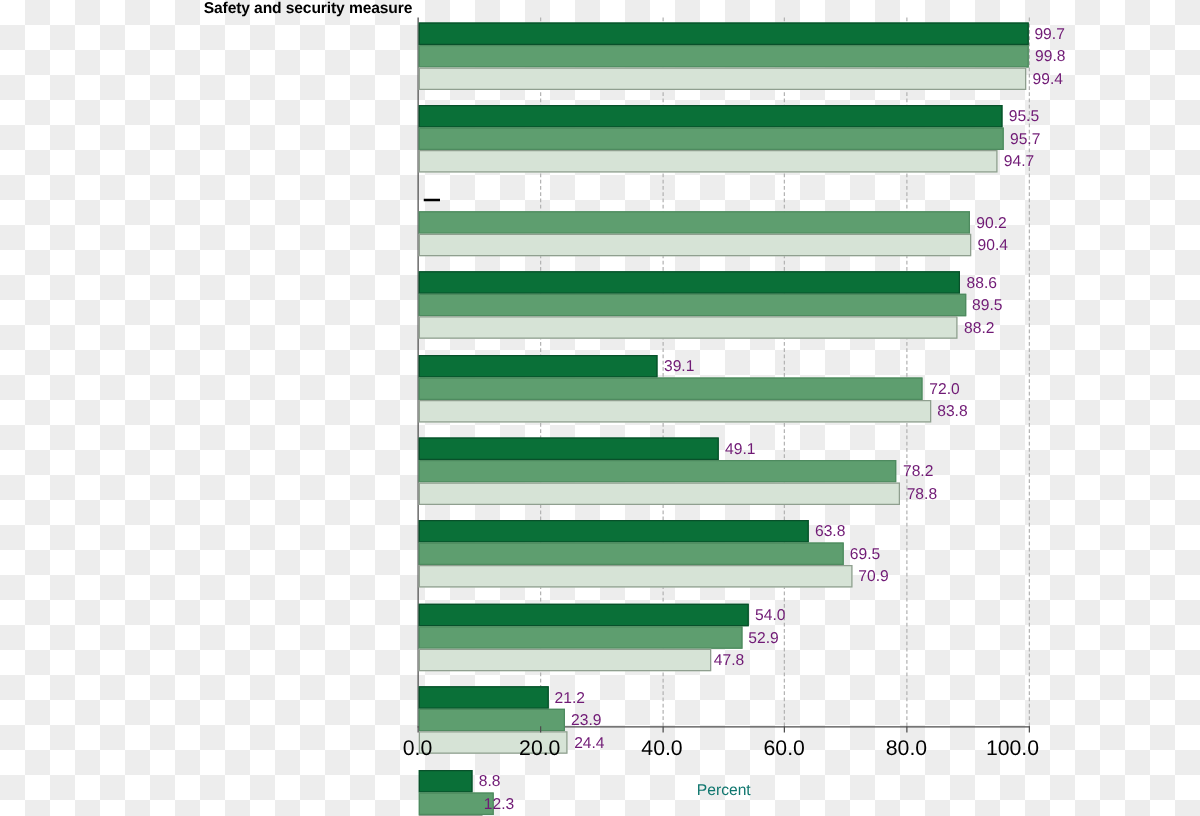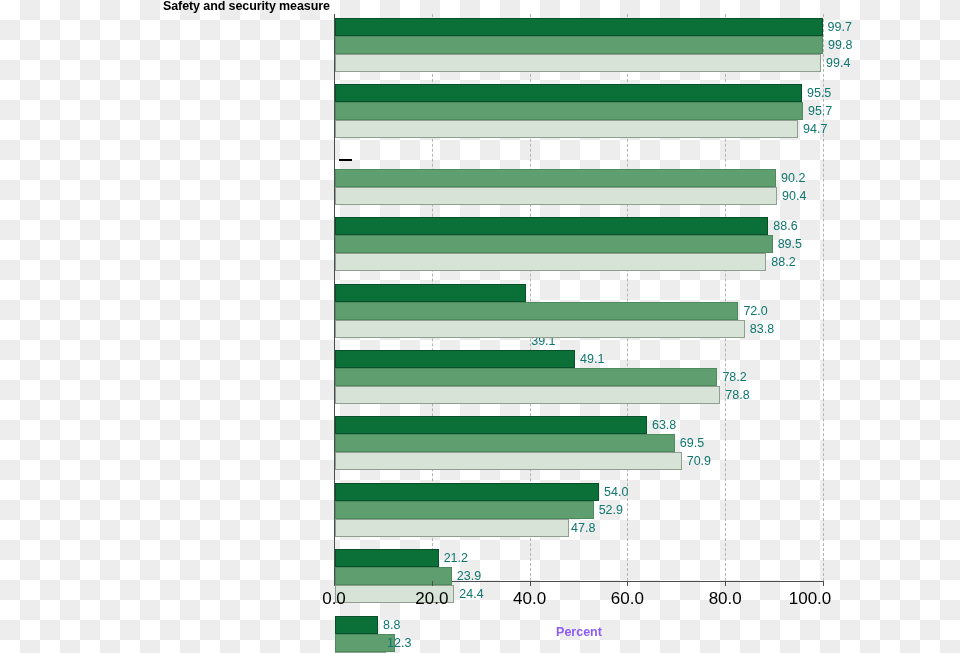--- a/index.html
+++ b/index.html
@@ -95,43 +95,43 @@
     height: 18px;
     border: 1px solid #6e6e6e;
   }
   .bar.y2001 { background: #0a7038; border-color: #08502a; }
   .bar.y2015 { background: #5e9e6f; border-color: #46795333; border: 1px solid #4e8a5f; }
   .bar.y2017 { background: #d6e3d6; border-color: #8f9f8f; }
 
   .bar-value {
     position: absolute;
     font-size: 12.5px;
-    color: #0f766e;
+    color: #701a75;
     line-height: 18px;
     height: 18px;
     white-space: nowrap;
   }
   .missing-dash {
     position: absolute;
     left: 5px;
     width: 13px;
     height: 2px;
     background: #000;
   }
 
   
   .axis-title {
     position: absolute;
     left: 0;
     top: 611px;
     width: 490px;
     text-align: center;
     font-size: 12.5px;
-    font-weight: bold;
-    color: #8b5cf6;
+    font-weight: normal;
+    color: #0f766e;
   }
 
   
   .legend {
     position: absolute;
     left: 0;
     top: 637px;
     width: 490px;
     display: flex;
     justify-content: center;
@@ -191,21 +191,21 @@
         <div class="bar-value" style="top: 154.8px; left: 447.078px;">90.2</div>
         <div class="bar y2017" style="top: 172.8px; width: 442.056px;"></div>
         <div class="bar-value" style="top: 172.8px; left: 448.056px;">90.4</div>
         <div class="bar y2001" style="top: 203.2px; width: 433.254px;"></div>
         <div class="bar-value" style="top: 203.2px; left: 439.254px;">88.6</div>
         <div class="bar y2015" style="top: 221.2px; width: 437.655px;"></div>
         <div class="bar-value" style="top: 221.2px; left: 443.655px;">89.5</div>
         <div class="bar y2017" style="top: 239.2px; width: 431.298px;"></div>
         <div class="bar-value" style="top: 239.2px; left: 437.298px;">88.2</div>
         <div class="bar y2001" style="top: 269.6px; width: 191.199px;"></div>
-        <div class="bar-value" style="top: 269.6px; left: 197.199px; margin-top: 48px;">39.1</div>
+        <div class="bar-value" style="top: 269.6px; left: 197.199px;">39.1</div>
         <div class="bar y2015" style="top: 287.6px; width: 403.425px;"></div>
         <div class="bar-value" style="top: 287.6px; left: 409.425px;">72.0</div>
         <div class="bar y2017" style="top: 305.6px; width: 409.782px;"></div>
         <div class="bar-value" style="top: 305.6px; left: 415.782px;">83.8</div>
         <div class="bar y2001" style="top: 336px; width: 240.099px;"></div>
         <div class="bar-value" style="top: 336px; left: 246.099px;">49.1</div>
         <div class="bar y2015" style="top: 354px; width: 382.398px;"></div>
         <div class="bar-value" style="top: 354px; left: 388.398px;">78.2</div>
         <div class="bar y2017" style="top: 372px; width: 385.332px;"></div>
         <div class="bar-value" style="top: 372px; left: 391.332px;">78.8</div>

